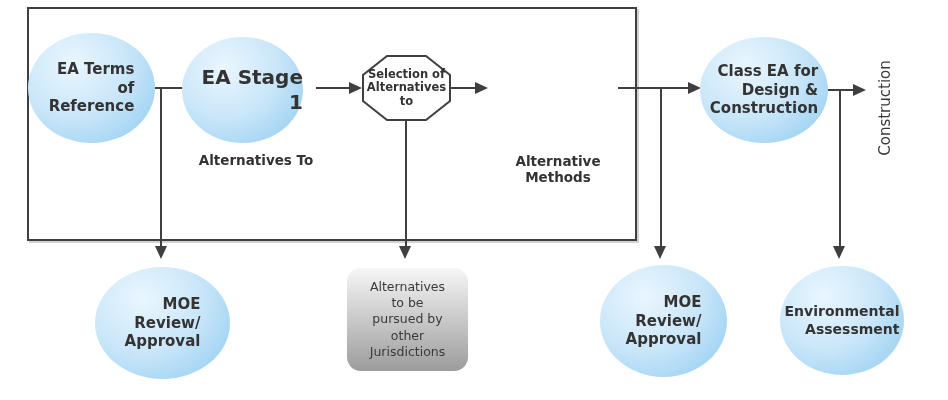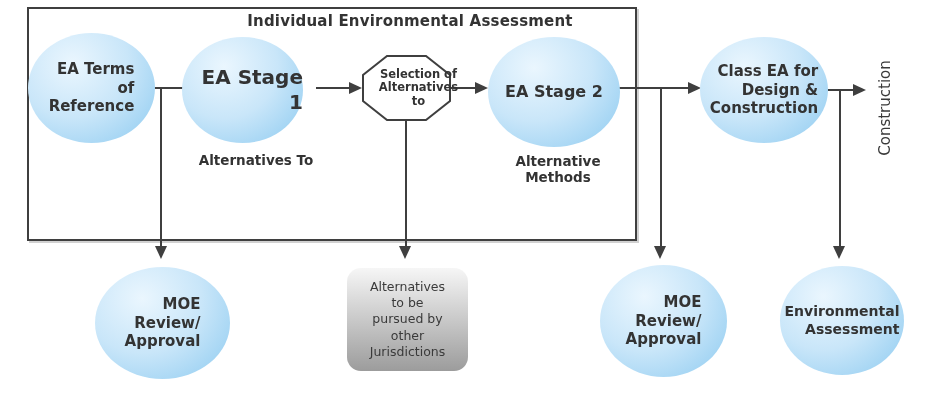--- a/index.html
+++ b/index.html
@@ -81,21 +81,20 @@
   .octagon-wrap svg{position:absolute;left:0;top:0;}
   .octagon-label{
     position:absolute;left:0;top:0;width:100%;height:100%;
     display:flex;align-items:center;justify-content:center;
     text-align:center;
     font-weight:bold;
     font-size:11.5px;
     line-height:1.15;
     color:var(--text);
     white-space:pre-line;
-    margin-left:12px;
   }
   .vertical-label{
     position:absolute;
     left:835px;top:96px;width:100px;height:24px;
     transform:rotate(-90deg);
     display:flex;align-items:center;justify-content:center;
     font-size:15px;
     color:#3a3a3a;
   }
   .hline{position:absolute;height:2px;background:var(--connector-line);}
@@ -112,21 +111,20 @@
     border-right:6px solid transparent;
     border-top:13px solid var(--connector-line);
   }
 </style>
 </head>
 <body>
 
 <div class="canvas">
 
   <div class="big-box"></div>
-  <div class="title">Individual Environmental Assessment</div>
 
   <div class="hline" style="left:150px;top:87px;width:36px"></div>
   <div class="arr-right" style="left:184px;top:82px"></div>
 
   <div class="vline" style="left:160px;top:87px;height:160px"></div>
   <div class="arr-down" style="left:155px;top:246px"></div>
 
   <div class="hline" style="left:316px;top:87px;width:35px"></div>
   <div class="arr-right" style="left:349px;top:82px"></div>
 
@@ -148,21 +146,20 @@
   <div class="vline" style="left:839px;top:89px;height:158px"></div>
   <div class="arr-down" style="left:833px;top:246px"></div>
 
   <div class="node" style="left:28px;top:33px;width:127px;height:110px;font-size:15px">EA Terms
 of
 Reference</div>
 
   <div class="node" style="left:182px;top:37px;width:121px;height:106px;font-size:20px">EA Stage 1</div>
   <div class="sub" style="left:186px;top:152px;width:140px">Alternatives To</div>
 
-  <div class="node" style="left:488px;top:37px;width:132px;height:110px;font-size:16px">EA Stage 2</div>
   <div class="sub" style="left:483px;top:153px;width:150px">Alternative Methods</div>
 
   <div class="node" style="left:700px;top:37px;width:128px;height:106px;font-size:15px">Class EA for
 Design &amp;
 Construction</div>
 
   <div class="node" style="left:95px;top:267px;width:135px;height:112px;font-size:15px">MOE
 Review/
 Approval</div>
 

